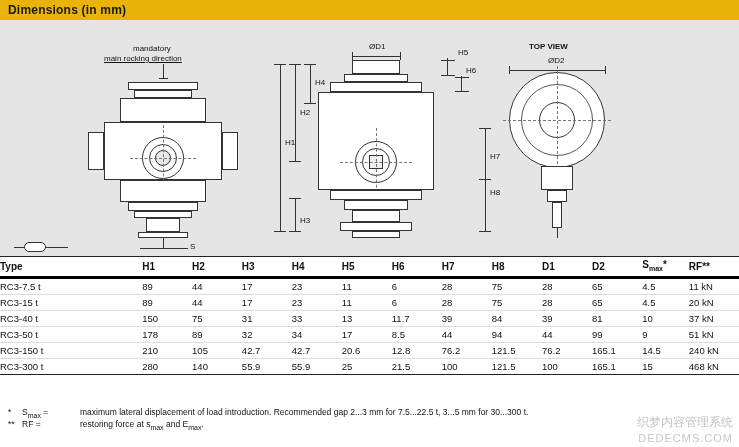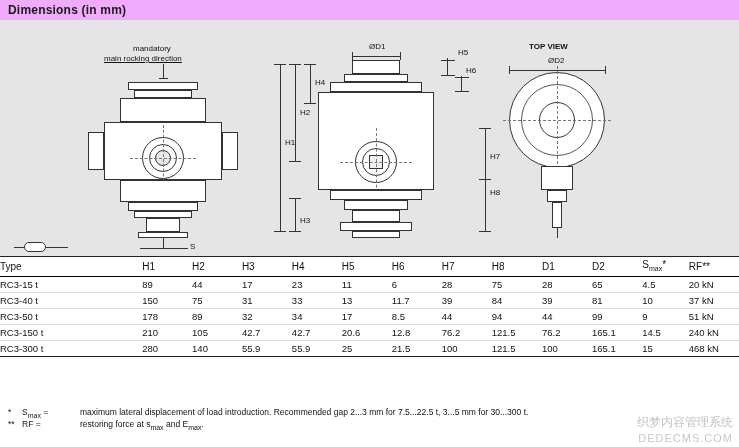--- a/index.html
+++ b/index.html
@@ -19,21 +19,21 @@
     width: 739px;
     height: 447px;
     box-sizing: border-box;
   }
   
   .header {
     position: absolute;
     left: 0; top: 0;
     width: 739px;
     height: 20px;
-    background: #f0abfc;
+    background: #eab308;
     border-bottom: 1px solid #b5b5b5;
   }
   .header-title {
     position: absolute;
     left: 8px; top: 3px;
     font-size: 12px;
     font-weight: bold;
     color: #1a1a1a;
     letter-spacing: .2px;
   }
@@ -95,23 +95,23 @@
     font-size: 9.5px;
   }
   table.spec th, table.spec td {
     border: 0;
     padding: 0;
     height: 15px;
     line-height: 15px;
     text-align: left;
   }
   table.spec thead th {
-    font-weight: normal;
+    font-weight: bold;
     font-size: 10px;
-    border-bottom: 1px solid #000000;
+    border-bottom: 3px solid #000000;
     border-top: 1px solid #222;
   }
   table.spec tbody tr td {
     border-bottom: 1px solid #dcdcdc;
   }
   table.spec tbody tr:last-child td {
     border-bottom: 1px solid #222;
   }
   td.type, th.type { padding-left: 8px; width: 150px; }
   .col { width: 52px; }
@@ -301,20 +301,35 @@
           <th class="col">H7</th>
           <th class="col">H8</th>
           <th class="col">D1</th>
           <th class="col">D2</th>
           <th class="colnarrow"><span>S</span><sub>max</sub><span>*</span></th>
           <th class="col">RF**</th>
         </tr>
       </thead>
       <tbody id="table-body">
           <tr>
+            <td class="type">RC3-7.5 t</td>
+            <td class="col">89</td>
+            <td class="col">44</td>
+            <td class="col">17</td>
+            <td class="col">23</td>
+            <td class="col">11</td>
+            <td class="col">6</td>
+            <td class="col">28</td>
+            <td class="col">75</td>
+            <td class="col">28</td>
+            <td class="col">65</td>
+            <td class="colnarrow">4.5</td>
+            <td class="col">11 kN</td>
+          </tr>
+          <tr>
             <td class="type">RC3-15 t</td>
             <td class="col">89</td>
             <td class="col">44</td>
             <td class="col">17</td>
             <td class="col">23</td>
             <td class="col">11</td>
             <td class="col">6</td>
             <td class="col">28</td>
             <td class="col">75</td>
             <td class="col">28</td>

